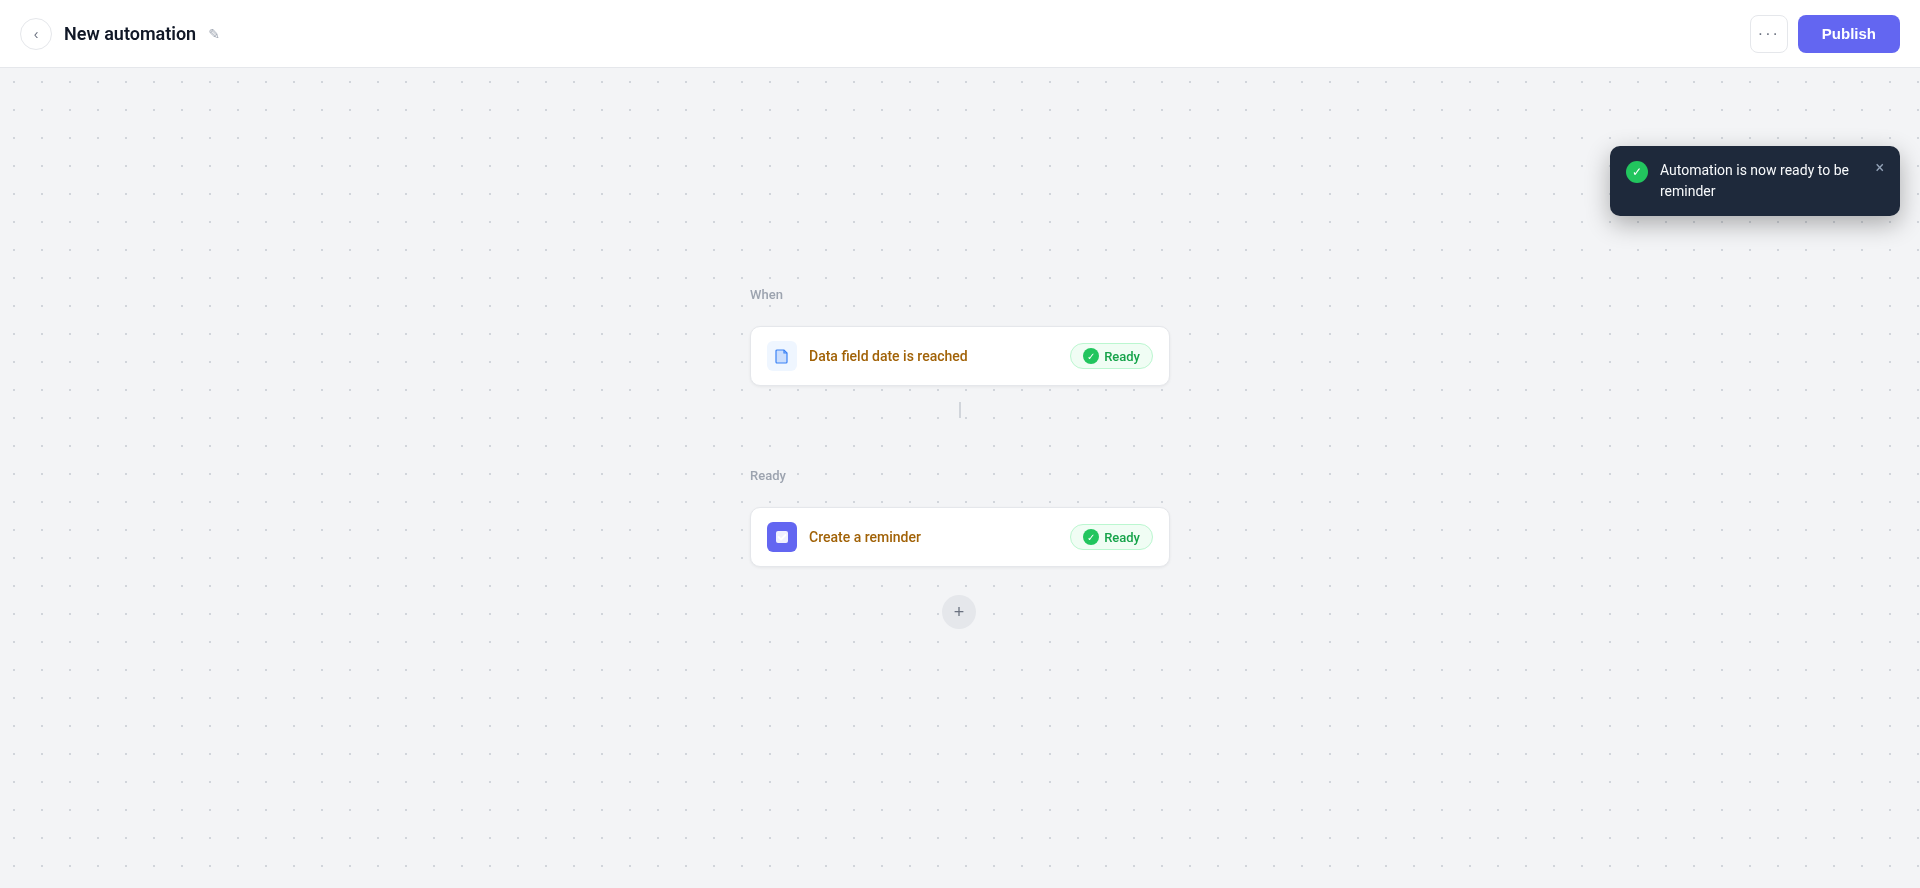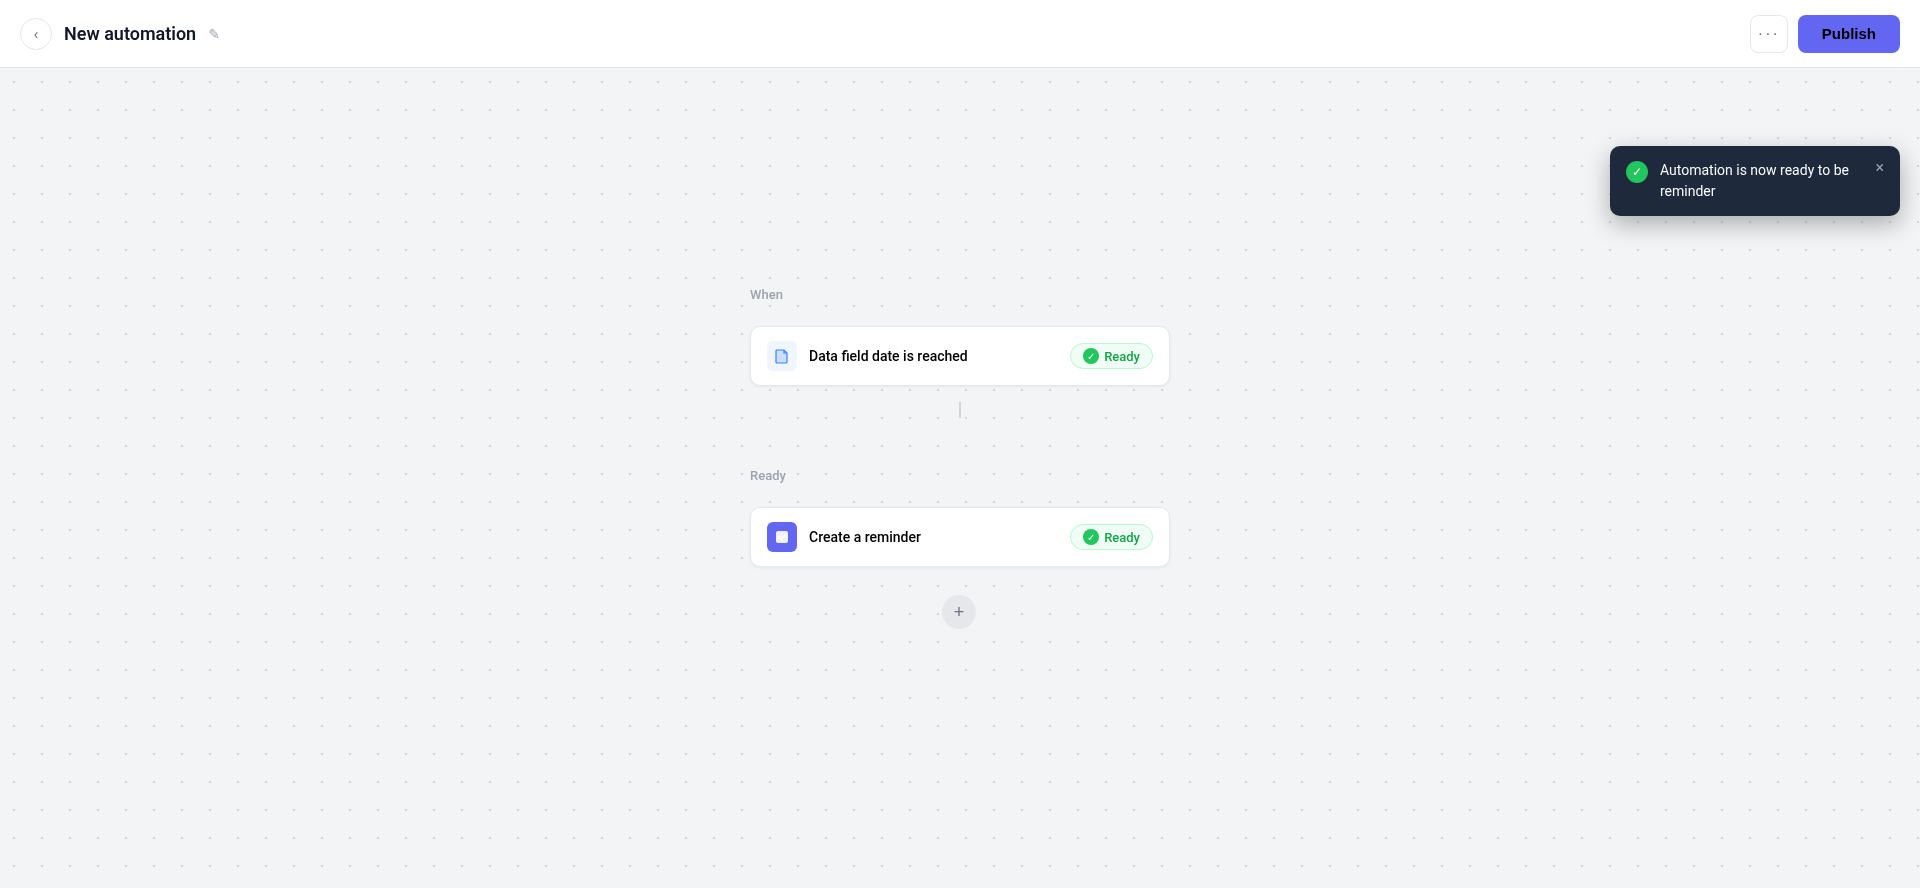--- a/index.html
+++ b/index.html
@@ -75,21 +75,21 @@
       align-items: center;
       justify-content: center;
       cursor: pointer;
       color: #6b7280;
       font-size: 16px;
       letter-spacing: 2px;
     }
 
     .publish-button {
       background: #6366f1;
-      color: #000000;
+      color: #ffffff;
       border: none;
       border-radius: 8px;
       padding: 0 24px;
       height: 38px;
       font-size: 15px;
       font-weight: 600;
       cursor: pointer;
     }
 
     
@@ -158,21 +158,21 @@
     }
 
     .flow-card-icon.checkbox {
       background: #6366f1;
       color: #fff;
       font-size: 13px;
     }
 
     .flow-card-text {
       font-size: 14px;
-      color: #000000;
+      color: #a16207;
       font-weight: 500;
     }
 
     .ready-badge {
       display: flex;
       align-items: center;
       gap: 5px;
       background: #f0fdf4;
       border: 1px solid #bbf7d0;
       border-radius: 20px;

